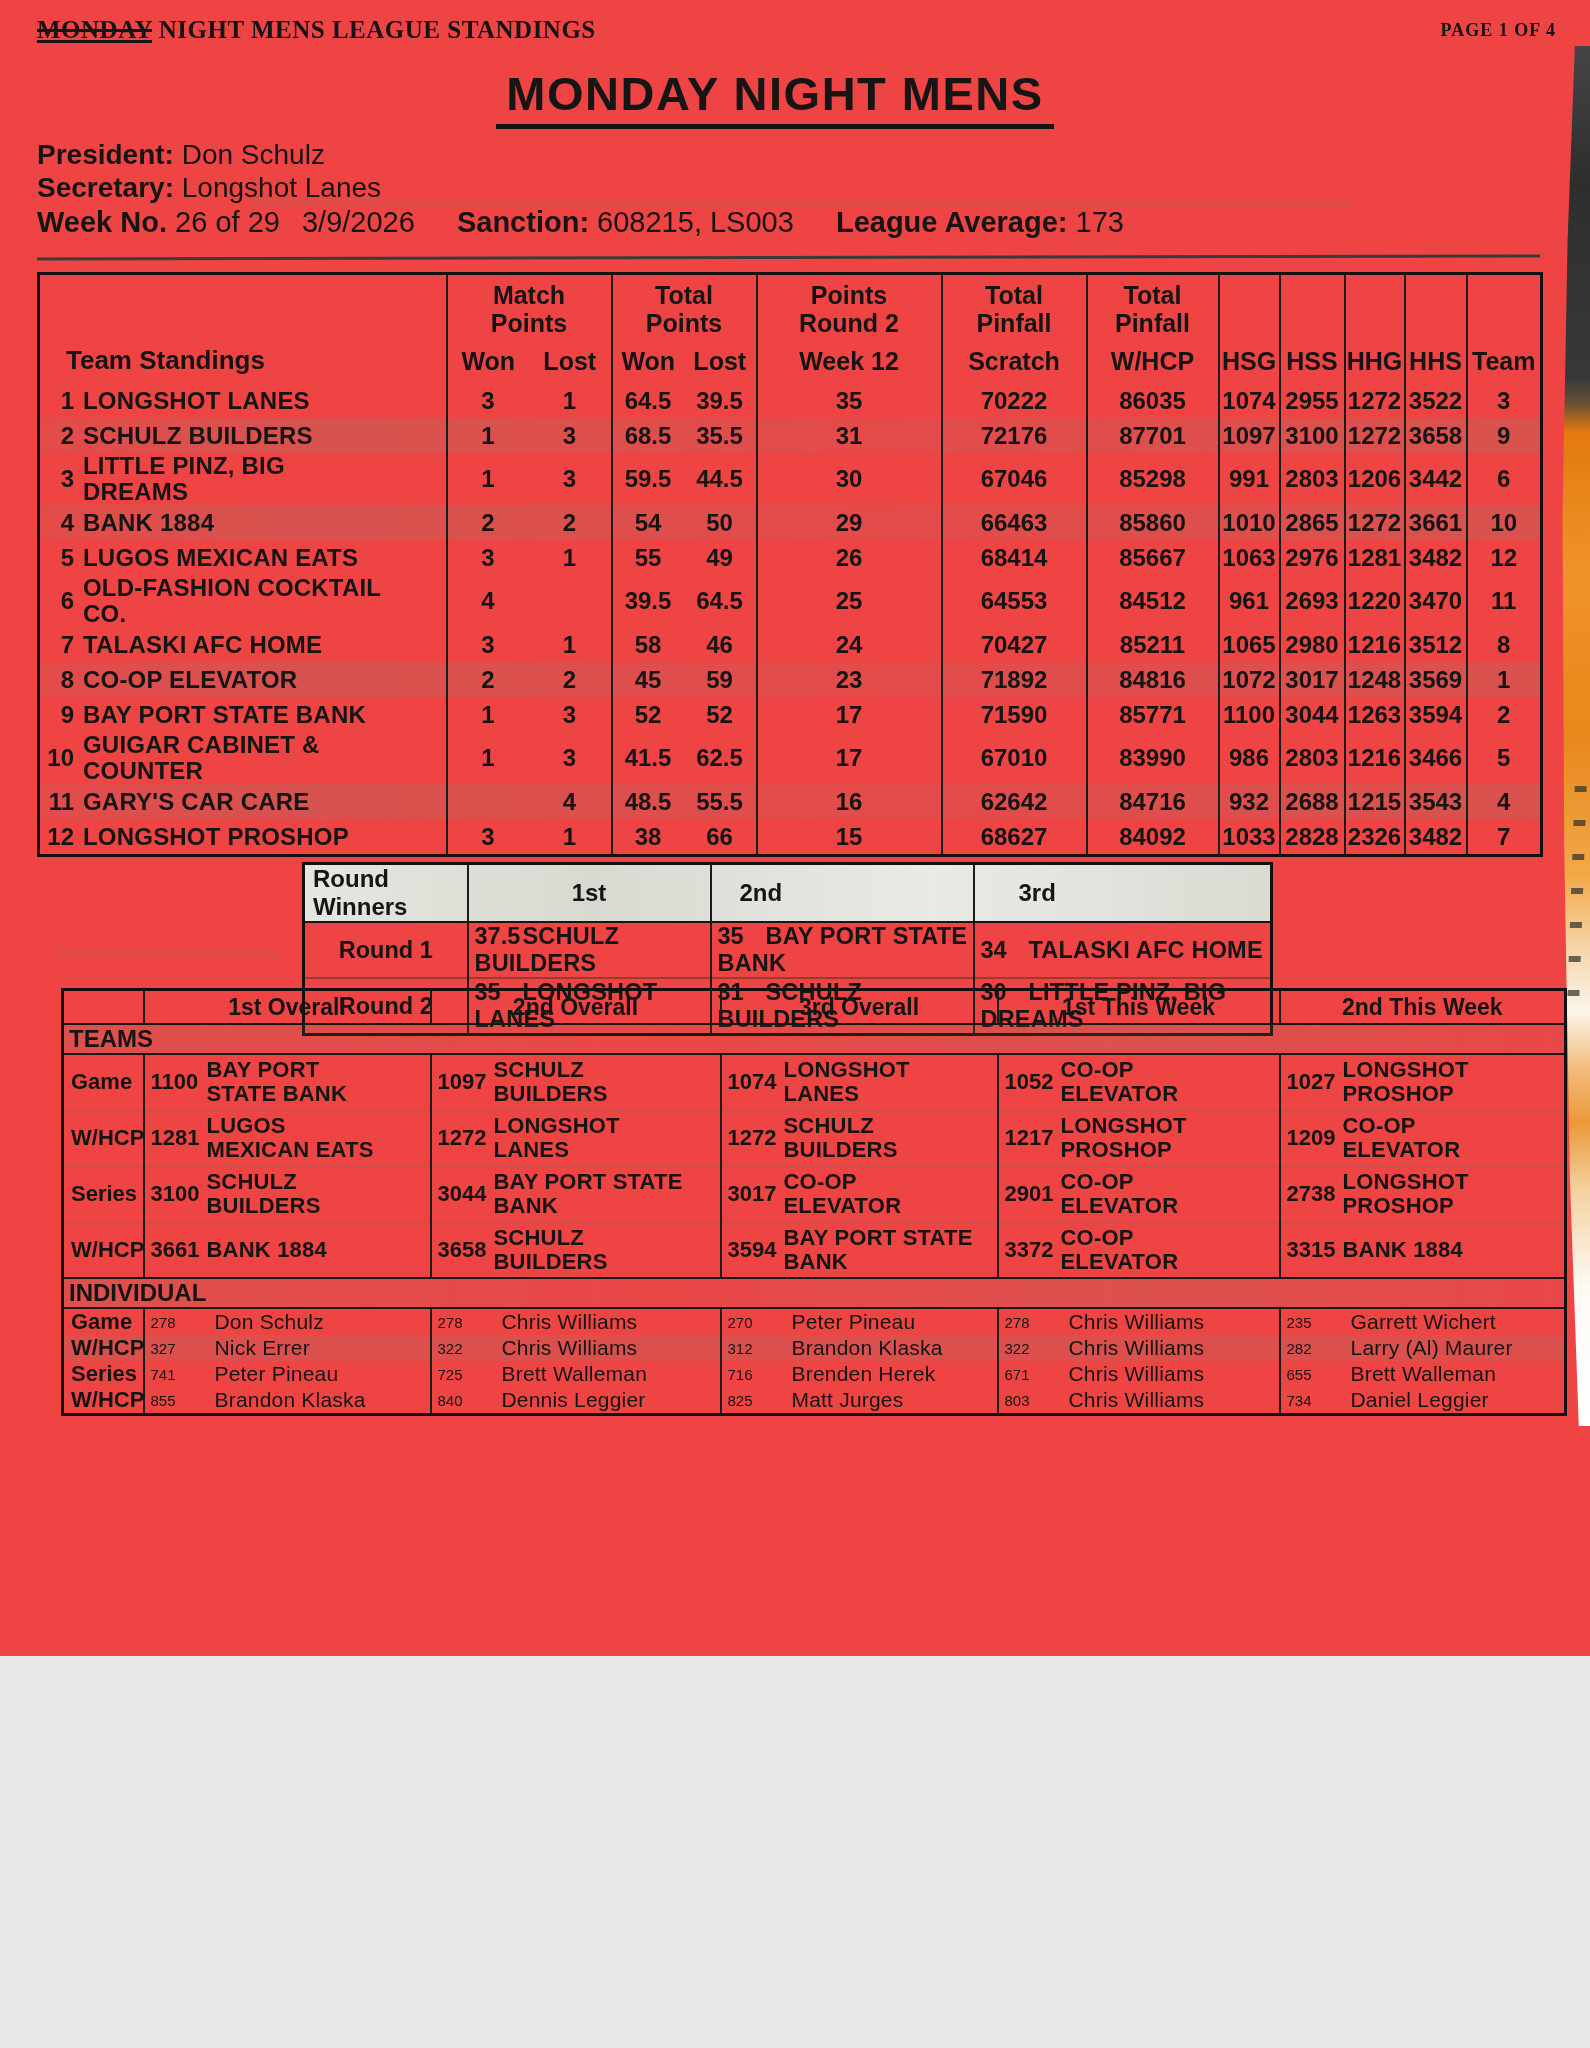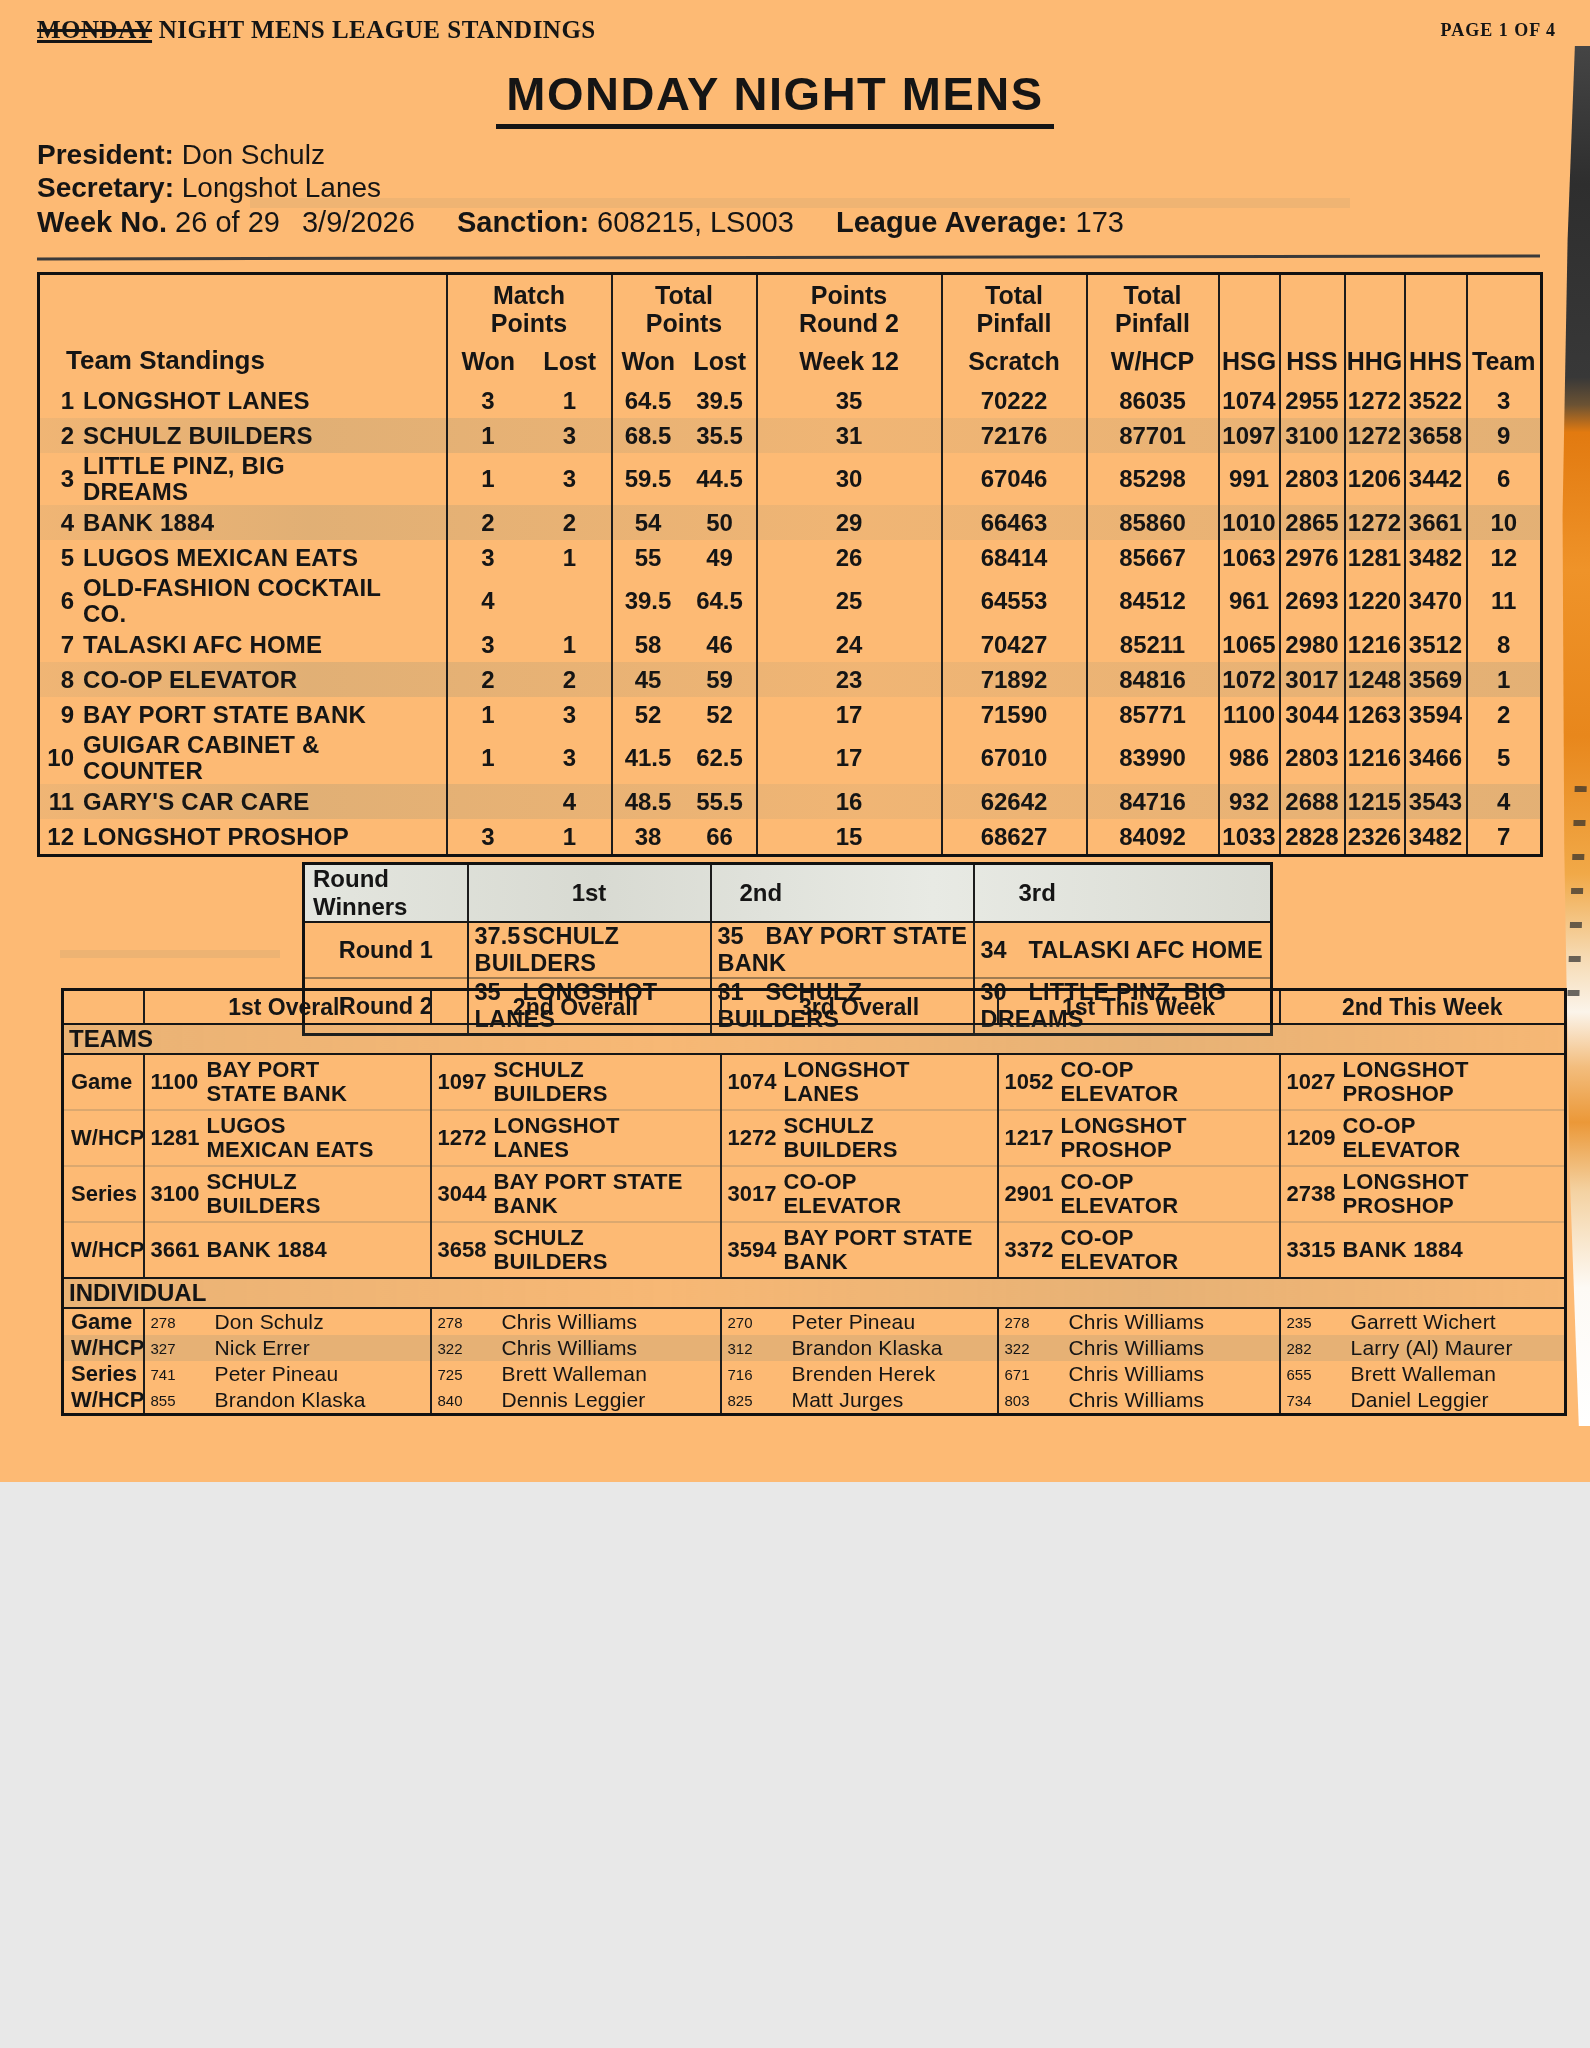--- a/index.html
+++ b/index.html
@@ -1,16 +1,16 @@
 <!DOCTYPE html>
 <html><head>
 <meta charset="utf-8">
 <style>
   html,body{margin:0;padding:0;background:#e8e8e8;}
-  .page{position:relative;width:1590px;height:1482px;background:#fdba74;overflow:hidden;
+  .page{position:relative;width:1590px;height:1656px;background:#ef4444;overflow:hidden;
         font-family:"Liberation Sans",sans-serif;color:#151515;}
   
   .edge{position:absolute;top:46px;right:0;width:28px;height:1380px;
     background:linear-gradient(180deg,
       #454545 0%, #2e2e2e 10%, #383838 24%, #6b5233 26%,
       #e27a10 28%, #ef9329 38%, #e8871c 50%, #f1a948 60%, #f6dab2 66%,
       #fbf4ea 70%, #f3bd7d 74%, #eb9838 78%, #f4d2a2 83%, #fdfaf5 90%, #ffffff 100%);
     clip-path:polygon(46% 0%,100% 0%,100% 100%,60% 100%,28% 82%,8% 58%,2% 34%,20% 14%);}
   .edge-dashes{position:absolute;top:786px;right:7px;width:12px;height:215px;opacity:.7;
     transform:rotate(2deg);

